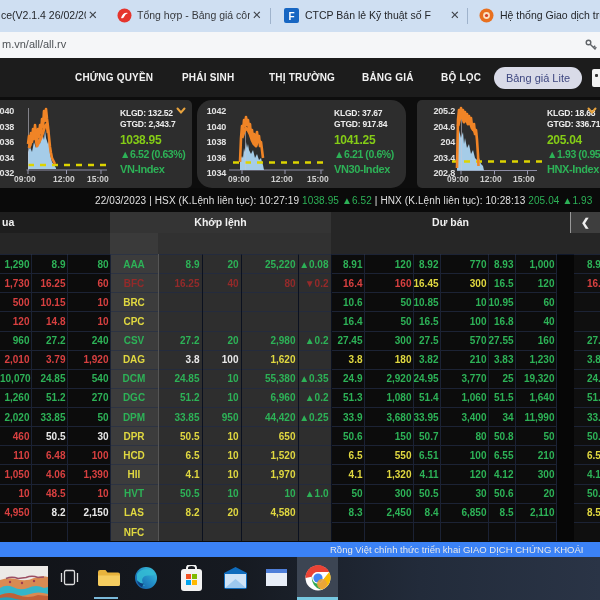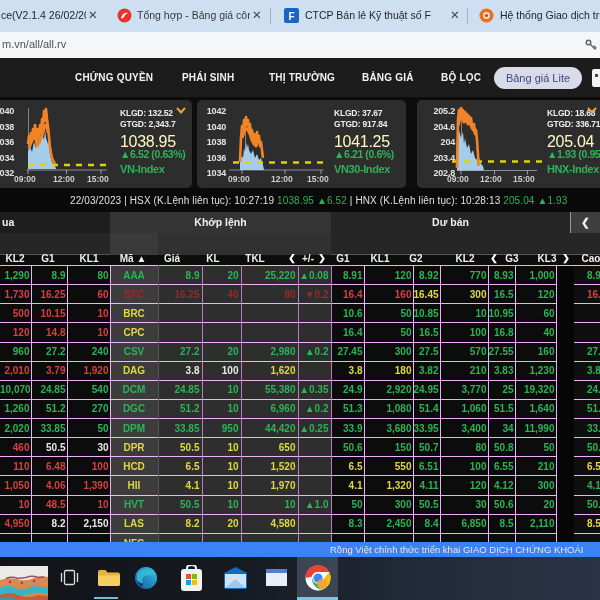--- a/index.html
+++ b/index.html
@@ -15,43 +15,43 @@
 #url{position:absolute;left:2px;top:6px;font-size:11px;color:#4e5256}
 
 
 #nav{left:0;top:58px;width:600px;height:39px;background:#1c1c1c}
 .nv{position:absolute;top:14px;font-size:10px;font-weight:700;color:#f2f2f2;letter-spacing:.2px}
 #lite{position:absolute;left:494px;top:9px;width:88px;height:22px;background:#d9dbe8;border-radius:12px;color:#3e4780;font-size:11px;font-weight:400;text-align:center;line-height:22px}
 
 
 .panel{background:#2d2d2d}
 #p1{left:0;top:100px;width:192px;height:88px;border-radius:0 5px 5px 0}
-#p2{left:197px;top:100px;width:209px;height:88px;border-radius:5px}
+#p2{left:197px;top:100px;width:209px;height:88px;border-radius:15px}
 #p3{left:417px;top:100px;width:183px;height:88px;border-radius:5px 0 0 5px}
 .yl{position:absolute;font-size:9px;font-weight:700;color:#e2e2e2;text-align:right;width:30px;letter-spacing:-.2px}
 .xl{position:absolute;font-size:8.5px;font-weight:700;color:#cfcfcf;top:74px}
 .klgd{position:absolute;font-size:8.5px;font-weight:700;color:#ededed;line-height:10.5px;letter-spacing:-.2px;white-space:nowrap}
-.big{position:absolute;font-size:16px;font-weight:400;color:#fef9c3;letter-spacing:-.3px;white-space:nowrap}
+.big{position:absolute;font-size:12px;font-weight:700;color:#84cc16;letter-spacing:-.3px;white-space:nowrap}
 .chg{position:absolute;font-size:10.5px;font-weight:700;color:#2db257;letter-spacing:-.4px;white-space:nowrap}
 .idx{position:absolute;font-size:11px;font-weight:700;color:#2db257;letter-spacing:-.4px;white-space:nowrap}
 
 
 #status{left:0;top:188px;width:600px;height:24px;background:#0a0a0a}
-#sttext{position:absolute;left:70px;top:7px;font-size:10px;color:#e0e0e0;letter-spacing:.12px;white-space:nowrap}
+#sttext{position:absolute;left:95px;top:7px;font-size:10px;color:#e0e0e0;letter-spacing:.12px;white-space:nowrap}
 #sttext .gn{color:#2db257}
 
 
 #ghdr{left:0;top:212px;width:600px;height:21px;background:#1f1f1f}
 .gcell{position:absolute;top:0;height:21px;font-size:10.5px;font-weight:700;color:#f0f0f0;text-align:center;line-height:21px}
 #chdr{left:0;top:233px;width:600px;height:22px;background:#262626;border-bottom:1px solid #555}
 .hl{position:absolute;top:20px;font-size:10px;font-weight:700;color:#f0f0f0;transform:translateX(-50%);white-space:nowrap}
 .ar{font-size:9px;color:#fff}
 
 
-#body{left:0;top:265px;width:600px;height:287px;background:#f0abfc}
+#body{left:0;top:254px;width:600px;height:287px;background:#0f172a}
 #tb{border-collapse:collapse;table-layout:fixed;width:600px}
 #tb td{height:19.13px;font-size:10px;font-weight:700;text-align:right;padding:0 1px 0 0;overflow:hidden;white-space:nowrap;border-top:1px solid rgba(255,255,255,.055)}
 #tb td.m{background:#0c0c0c;border-right:1px solid rgba(255,255,255,.05)}
 #tb td.t{background:#3c3c3c;text-align:center;padding:0;border-top:1px solid rgba(255,255,255,.12);border-left:1px solid #555;border-right:1px solid #555}
 #tb td.k{background:#2e2e2e;border-top:1px solid rgba(255,255,255,.09);border-right:1px solid rgba(0,0,0,.25);padding-right:2px}
 #tb td.b{background:#0c0c0c;border-right:1px solid rgba(255,255,255,.05)}
 #tb td.x{background:#060606;border-top:none}
 #tb td.c{background:#0f0f0f;text-align:left;padding:0 0 0 13px}
 #tb td.g{color:#2db257}
 #tb td.r{color:#d84040}

